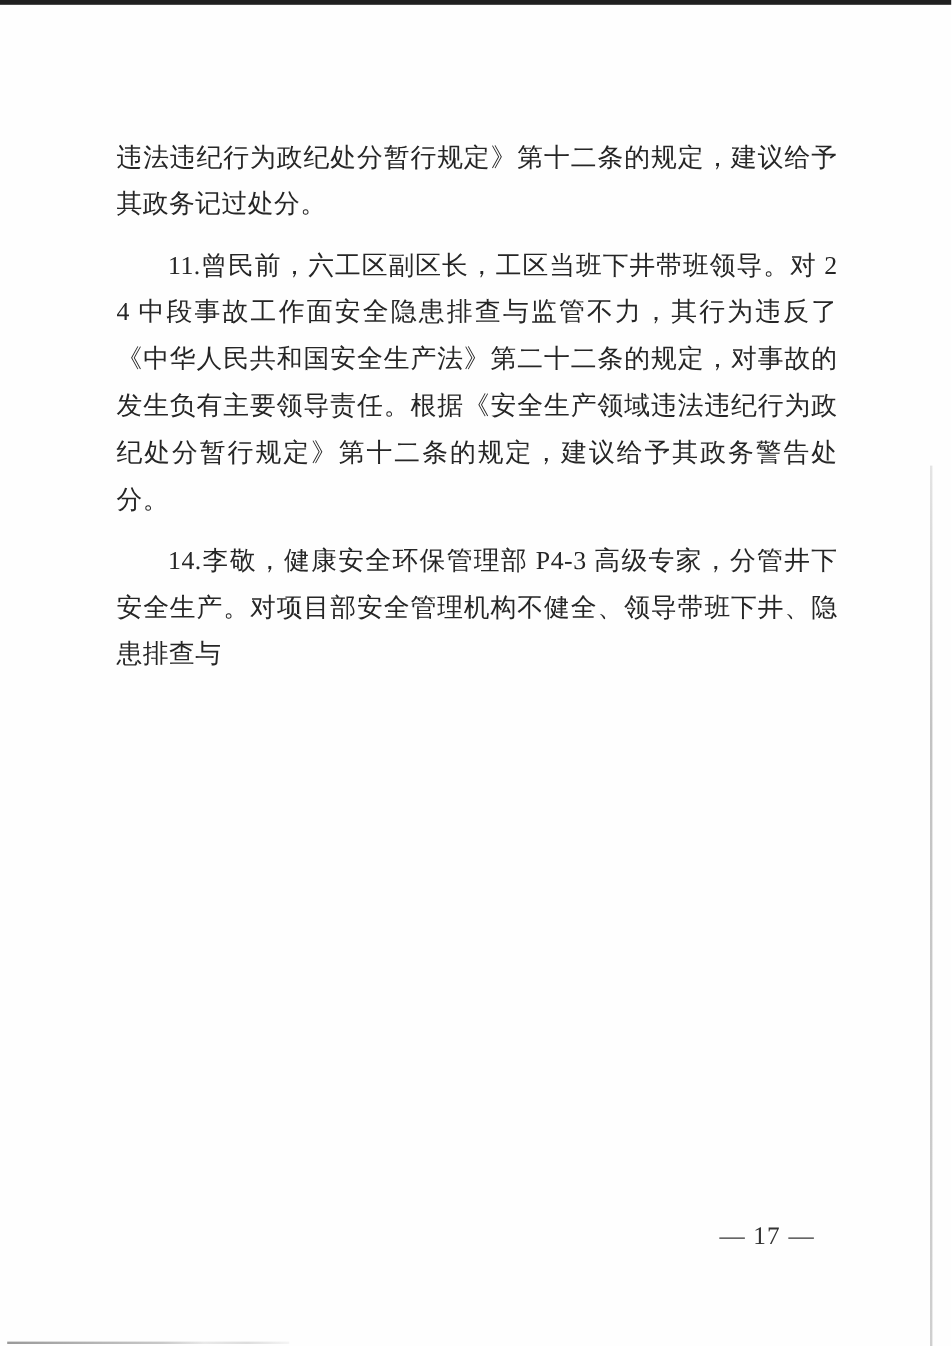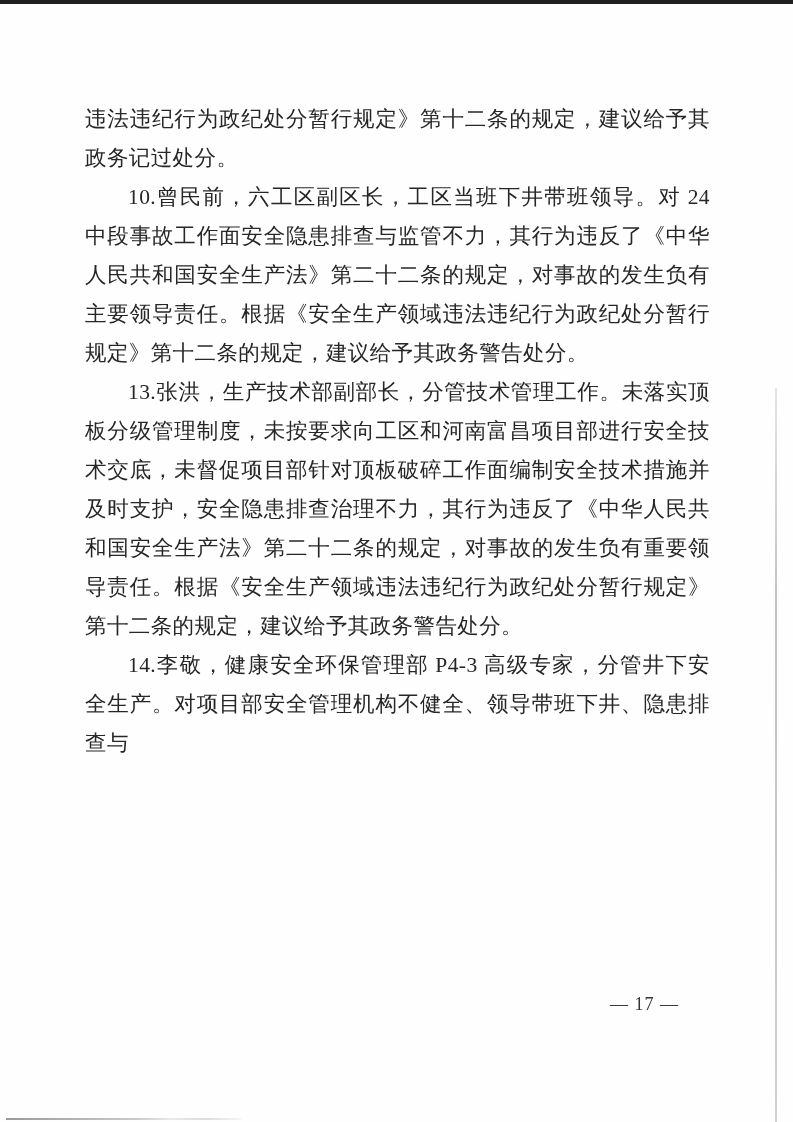--- a/index.html
+++ b/index.html
@@ -41,49 +41,48 @@
     height: 2px;
     background: linear-gradient(to right, #9a9a9a, #c9c9c9 55%, #e9e9e9 70%, #dddddd 85%, #f5f5f5);
   }
   .text-block {
     position: absolute;
     top: 100px;
     left: 85px;
     width: 625px;
   }
   .para {
-    margin: 0;
+    margin: 12px;
     font-size: 21.5px;
     line-height: 39px;
     color: #262626;
     letter-spacing: 0.4px;
     text-align: justify;
     text-align-last: left;
     word-break: break-all;
   }
   .para.indent {
     text-indent: 2em;
   }
   .page-number {
     position: absolute;
-    top: 994px;
+    top: 1018px;
     right: 114px;
-    font-size: 18px;
+    font-size: 21px;
     letter-spacing: 1px;
     color: #333333;
     font-family: "Liberation Serif", "DejaVu Serif", serif;
   }
 </style>
 </head>
 <body>
 
 <div class="page">
   <div class="scan-bar-top"></div>
   <div class="text-block">
       <p class="para">违法违纪行为政纪处分暂行规定》第十二条的规定，建议给予其政务记过处分。</p>
-      <p class="para indent">10.曾民前，六工区副区长，工区当班下井带班领导。对 24 中段事故工作面安全隐患排查与监管不力，其行为违反了《中华人民共和国安全生产法》第二十二条的规定，对事故的发生负有主要领导责任。根据《安全生产领域违法违纪行为政纪处分暂行规定》第十二条的规定，建议给予其政务警告处分。</p>
-      <p class="para indent">13.张洪，生产技术部副部长，分管技术管理工作。未落实顶板分级管理制度，未按要求向工区和河南富昌项目部进行安全技术交底，未督促项目部针对顶板破碎工作面编制安全技术措施并及时支护，安全隐患排查治理不力，其行为违反了《中华人民共和国安全生产法》第二十二条的规定，对事故的发生负有重要领导责任。根据《安全生产领域违法违纪行为政纪处分暂行规定》第十二条的规定，建议给予其政务警告处分。</p>
+      <p class="para indent">11.曾民前，六工区副区长，工区当班下井带班领导。对 24 中段事故工作面安全隐患排查与监管不力，其行为违反了《中华人民共和国安全生产法》第二十二条的规定，对事故的发生负有主要领导责任。根据《安全生产领域违法违纪行为政纪处分暂行规定》第十二条的规定，建议给予其政务警告处分。</p>
       <p class="para indent">14.李敬，健康安全环保管理部 P4-3 高级专家，分管井下安全生产。对项目部安全管理机构不健全、领导带班下井、隐患排查与</p>
     </div>
   <div class="page-number">— 17 —</div>
   <div class="scan-line-right"></div>
   <div class="scan-line-bottom"></div>
 </div>
 
 </body></html>

